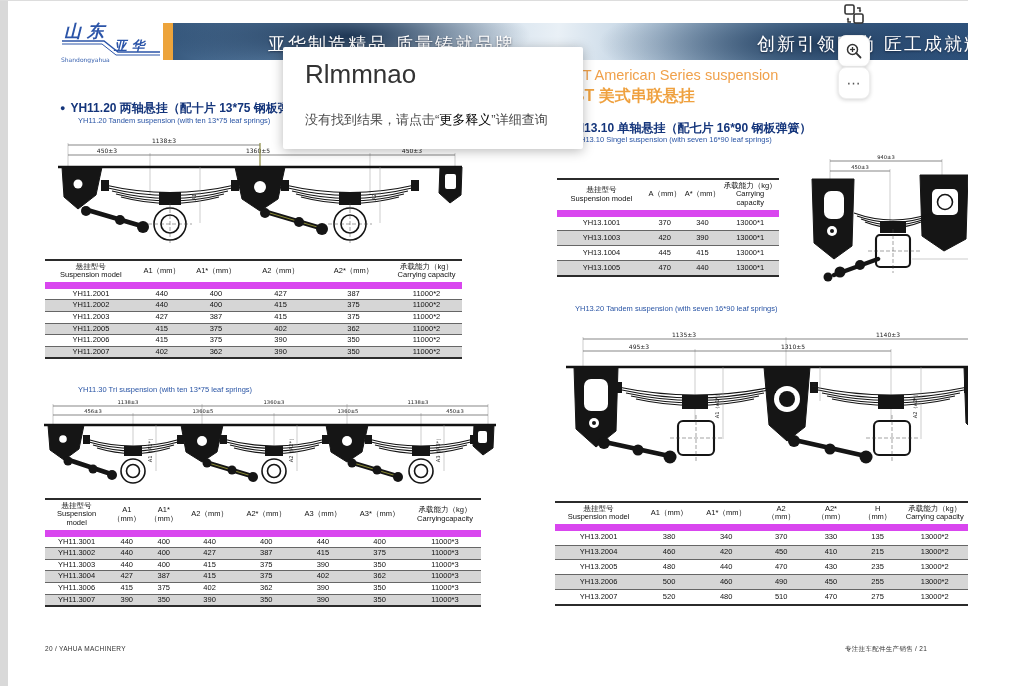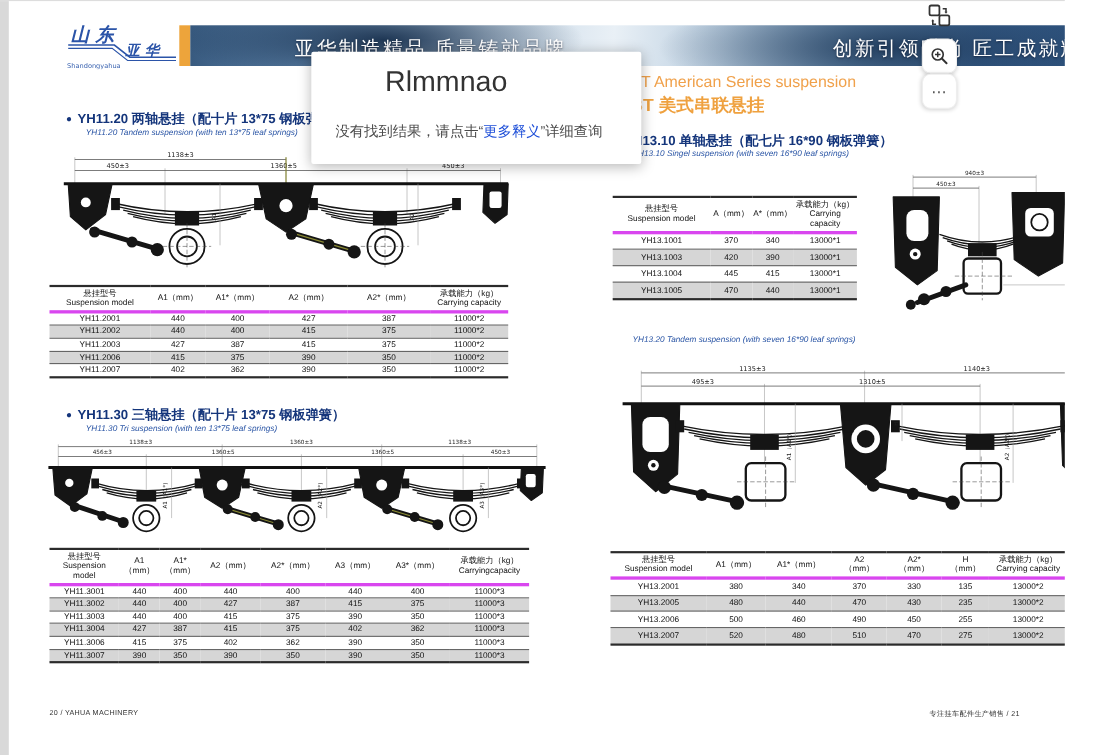--- a/index.html
+++ b/index.html
@@ -22,37 +22,37 @@
   
   .swap-btn{position:absolute;left:841px;top:2px;width:26px;height:24px;cursor:pointer;}
   .fab{position:absolute;left:838px;width:30px;height:30px;background:#fff;border:1px solid #eee;border-radius:8px;
        box-shadow:0 1px 4px rgba(0,0,0,.18);display:flex;align-items:center;justify-content:center;cursor:pointer;}
   .zoom-fab{top:34px;}
   .more-fab{top:66px;color:#555;font-size:14px;letter-spacing:1px;}
 
   
   .popup{position:absolute;left:283px;top:46px;width:300px;height:102px;background:#fff;border-radius:2px;
          box-shadow:0 2px 12px rgba(0,0,0,.28);z-index:50;}
-  .popup-title{position:absolute;left:22px;top:12px;font-size:26px;color:#333;font-weight:500;margin-left:45px;}
+  .popup-title{position:absolute;left:22px;top:12px;font-size:26px;color:#333;font-weight:500;}
   .popup-msg{position:absolute;left:22px;top:64px;font-size:13px;color:#4a4a4a;white-space:nowrap;}
-  .popup-link{color:#1d4ed8;cursor:pointer;}
+  .popup-link{color:#000000;cursor:pointer;}
 
   
   .sec-zh{position:absolute;font-size:12px;font-weight:bold;color:#14357b;white-space:nowrap;}
   .sec-zh .bullet{font-size:9px;margin-right:5px;vertical-align:1px;}
-  .sec-en{position:absolute;font-size:7.5px;color:#2a55a5;white-space:nowrap;font-style:italic;}
+  .sec-en{position:absolute;font-size:7.5px;color:#2a55a5;white-space:nowrap;}
   .series-en{position:absolute;left:573px;top:66px;font-size:14.5px;color:#f0a14b;white-space:nowrap;}
   .series-zh{position:absolute;left:573px;top:85px;font-size:16px;font-weight:bold;color:#efa13f;white-space:nowrap;}
 
   
   table.spec{position:absolute;border-collapse:collapse;table-layout:fixed;font-size:7.5px;color:#111;
     border-top:2px solid #2b2b2b;border-bottom:2px solid #2b2b2b;}
   table.spec th{font-weight:normal;padding:1.5px 0;line-height:1.18;}
   table.spec td{text-align:center;padding:1px 0;line-height:1.15;}
-  table.spec thead tr{border-bottom:3px solid #d946ef;background:#fff;}
+  table.spec thead tr{border-bottom:7px solid #d946ef;background:#fff;}
   table.spec tbody tr{border-bottom:1px solid #666;}
   table.spec tbody tr:last-child{border-bottom:none;}
   table.spec tbody tr:nth-child(even){background:#d6d6d6;}
   table.rows-mid td{padding:2.6px 0;}
 
   
   .footer{position:absolute;top:644px;font-size:6.5px;color:#333;letter-spacing:.3px;white-space:nowrap;}
   .footer-left{left:45px;}
   .footer-right{left:845px;}
 
@@ -252,41 +252,46 @@
         </tr>
         <tr>
           <td>YH11.2003</td>
           <td>427</td>
           <td>387</td>
           <td>415</td>
           <td>375</td>
           <td>11000*2</td>
         </tr>
         <tr>
+          <td>YH11.2005</td>
+          <td>415</td>
+          <td>375</td>
+          <td>402</td>
+          <td>362</td>
+          <td>11000*2</td>
+        </tr>
+        <tr>
           <td>YH11.2006</td>
           <td>415</td>
           <td>375</td>
           <td>390</td>
           <td>350</td>
           <td>11000*2</td>
         </tr>
         <tr>
           <td>YH11.2007</td>
           <td>402</td>
           <td>362</td>
           <td>390</td>
           <td>350</td>
           <td>11000*2</td>
         </tr>
       </tbody>
     </table>
 
-  <div class="sec-zh" style="left:60px;top:368px;">
-    <span class="bullet">●</span><span>YH11.30 三轴悬挂（配十片 13*75 钢板弹簧）</span>
-  </div>
   <div class="sec-en" style="left:78px;top:384px;">YH11.30 Tri suspension (with ten 13*75 leaf springs)</div>
 
   <svg class="drawing" style="left:38px;top:398px;" width="465" height="97" viewBox="0 0 465 97">
     <g>
       <line class="xl" x1="15" y1="5" x2="15" y2="26"></line>
         <line class="xl" x1="164" y1="5" x2="164" y2="26"></line>
       <line class="xl" x1="309" y1="5" x2="309" y2="26"></line>
         <line class="xl" x1="450" y1="5" x2="450" y2="26"></line>
       <line class="xl" x1="95" y1="14" x2="95" y2="48"></line>
         <line class="xl" x1="236" y1="14" x2="236" y2="48"></line>
@@ -704,20 +709,29 @@
         <tr>
           <td>YH13.2001</td>
           <td>380</td>
           <td>340</td>
           <td>370</td>
           <td>330</td>
           <td>135</td>
           <td>13000*2</td>
         </tr>
         <tr>
+          <td>YH13.2004</td>
+          <td>460</td>
+          <td>420</td>
+          <td>450</td>
+          <td>410</td>
+          <td>215</td>
+          <td>13000*2</td>
+        </tr>
+        <tr>
           <td>YH13.2005</td>
           <td>480</td>
           <td>440</td>
           <td>470</td>
           <td>430</td>
           <td>235</td>
           <td>13000*2</td>
         </tr>
         <tr>
           <td>YH13.2006</td>

